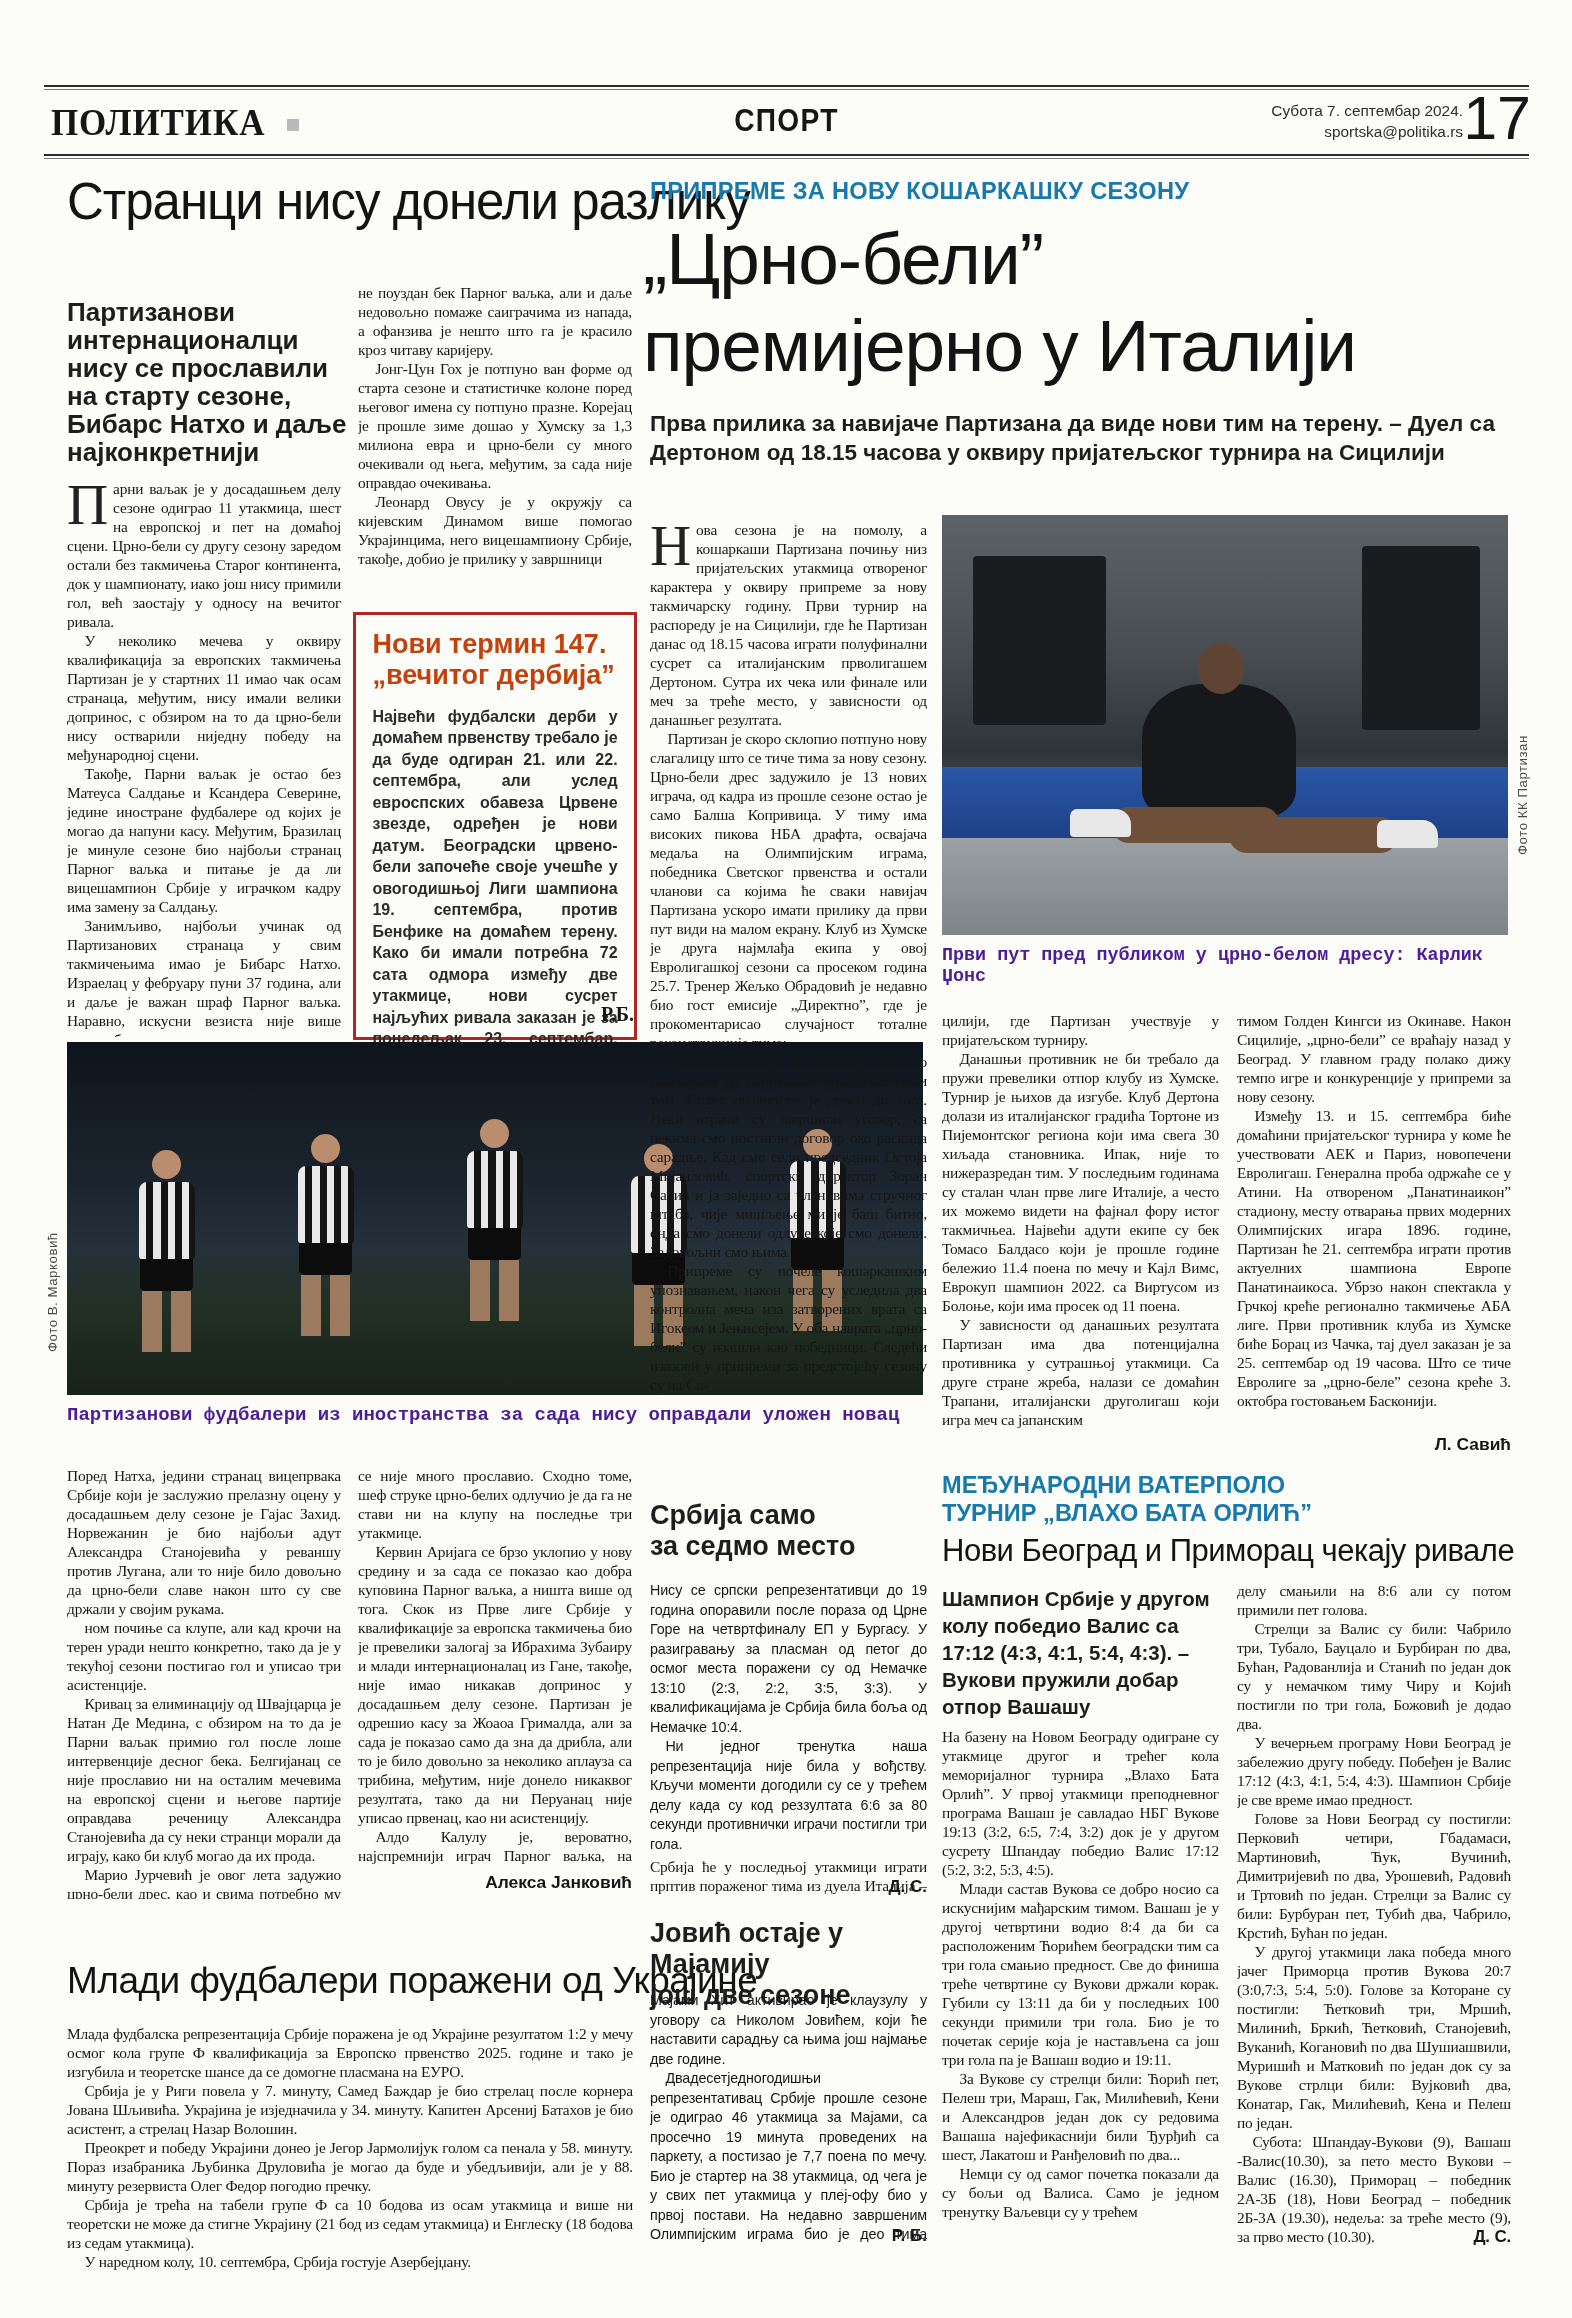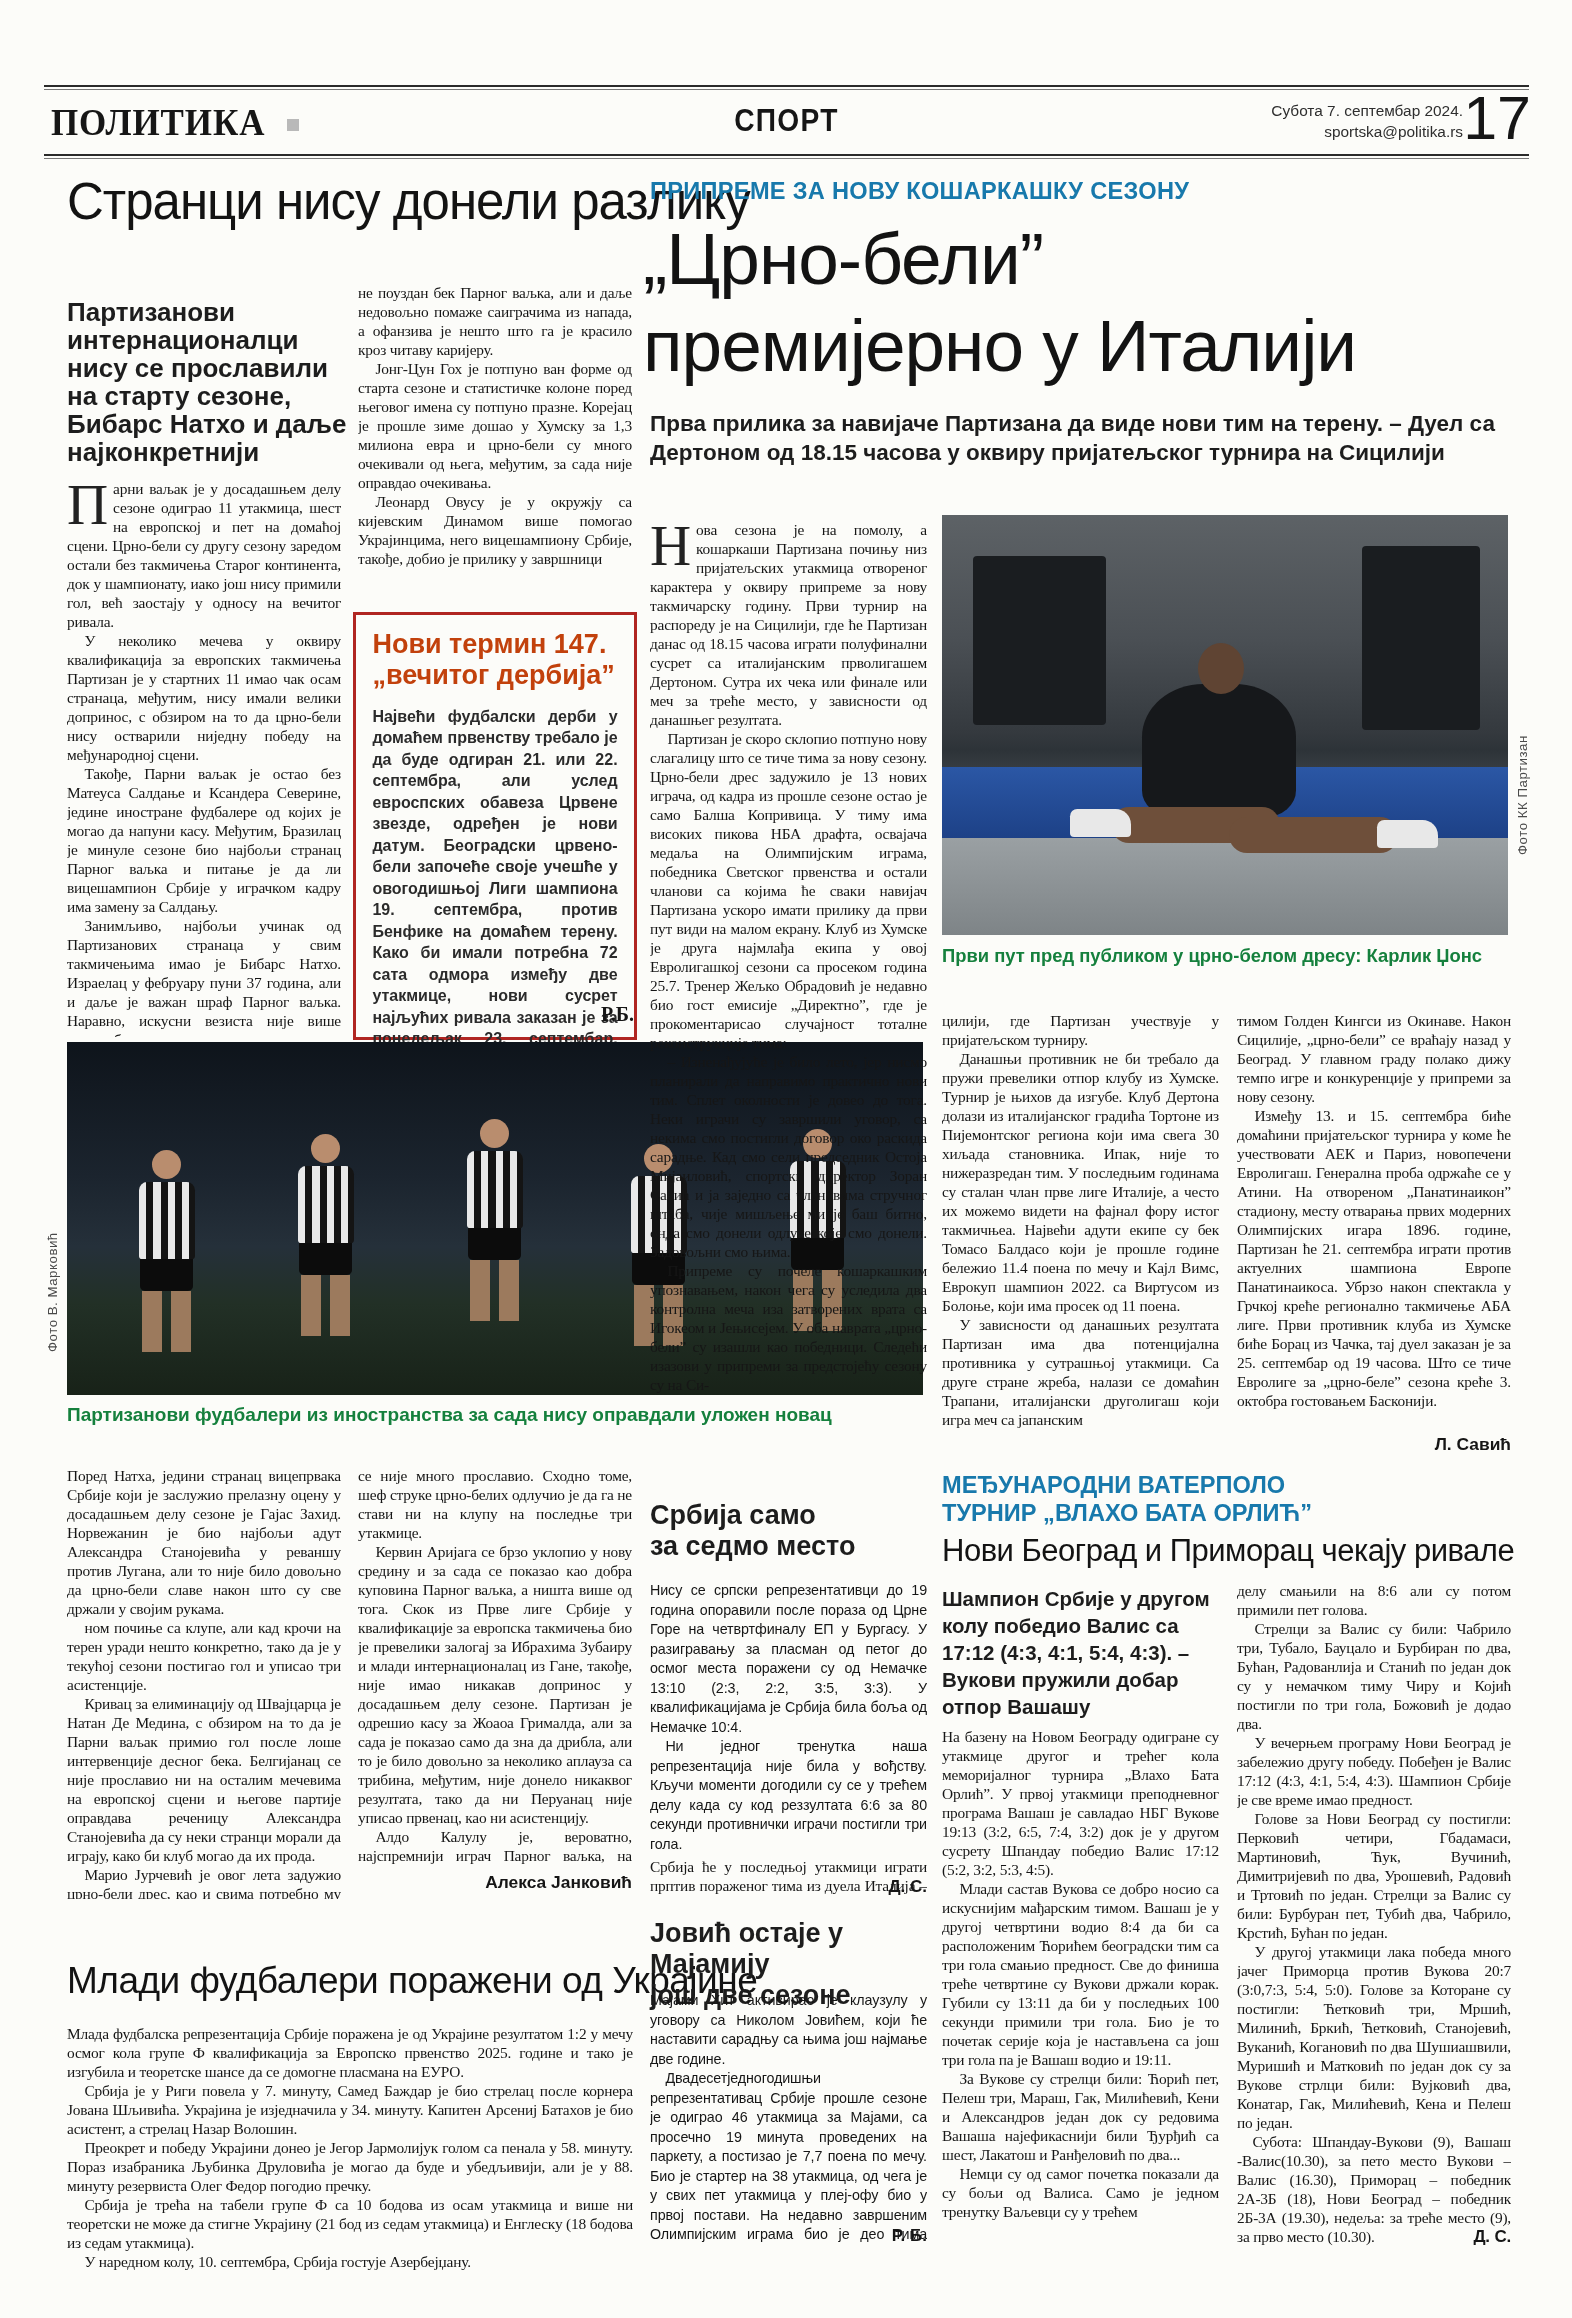--- a/index.html
+++ b/index.html
@@ -19,21 +19,21 @@
   .headline{font-family:"Liberation Sans",sans-serif;font-weight:400;color:#131313;letter-spacing:-1px;}
   .kicker{font-family:"Liberation Sans",sans-serif;font-weight:700;color:#1879ac;}
   .deck{font-family:"Liberation Sans",sans-serif;font-weight:600;color:#1d1d1d;}
   .subhead{font-family:"Liberation Sans",sans-serif;font-weight:700;color:#1d1d1d;}
   .body-serif p{margin:0;text-align:justify;text-indent:17.4px;font-size:15.4px;line-height:19px;letter-spacing:-0.2px;}
   .body-serif p:first-child{text-indent:0;}
   .body-sans p{margin:0;text-align:justify;text-indent:15.4px;font-family:"Liberation Sans",sans-serif;font-size:14.3px;line-height:19.5px;letter-spacing:-0.1px;}
   .body-sans p:first-child{text-indent:0;}
   .clip{overflow:hidden;}
   p.dc::first-letter{float:left;font-size:57px;line-height:.82;padding:3.1px 5.1px 0 0;color:#222;}
-  .caption{font-family:Liberation Sans, sans-serif;font-weight:700;font-size:19px;color:#15803d;}
+  .caption{font-family:Liberation Mono, monospace;font-weight:700;font-size:19px;color:#4c1d95;}
   .byline{font-family:"Liberation Sans",sans-serif;font-weight:700;font-size:17.4px;text-align:right;}
   .sig{font-family:"Liberation Sans",sans-serif;font-weight:700;float:right;}
   .vcredit{writing-mode:vertical-rl;transform:rotate(180deg);font-family:"Liberation Sans",sans-serif;
            font-size:13.3px;color:#4a4a4a;letter-spacing:0.5px;}
 
   
   .derby{border:3.6px solid #b02622;background:#fcfcf9;padding:14.3px 16.4px;box-sizing:border-box;}
   .derby-title{font-family:"Liberation Sans",sans-serif;font-weight:700;font-size:27px;line-height:31px;color:#c2410c;}
   .derby-body{margin-top:14.3px;font-family:"Liberation Sans",sans-serif;font-weight:600;font-size:16px;line-height:21.5px;color:#2b2b2b;text-align:justify;}
 

